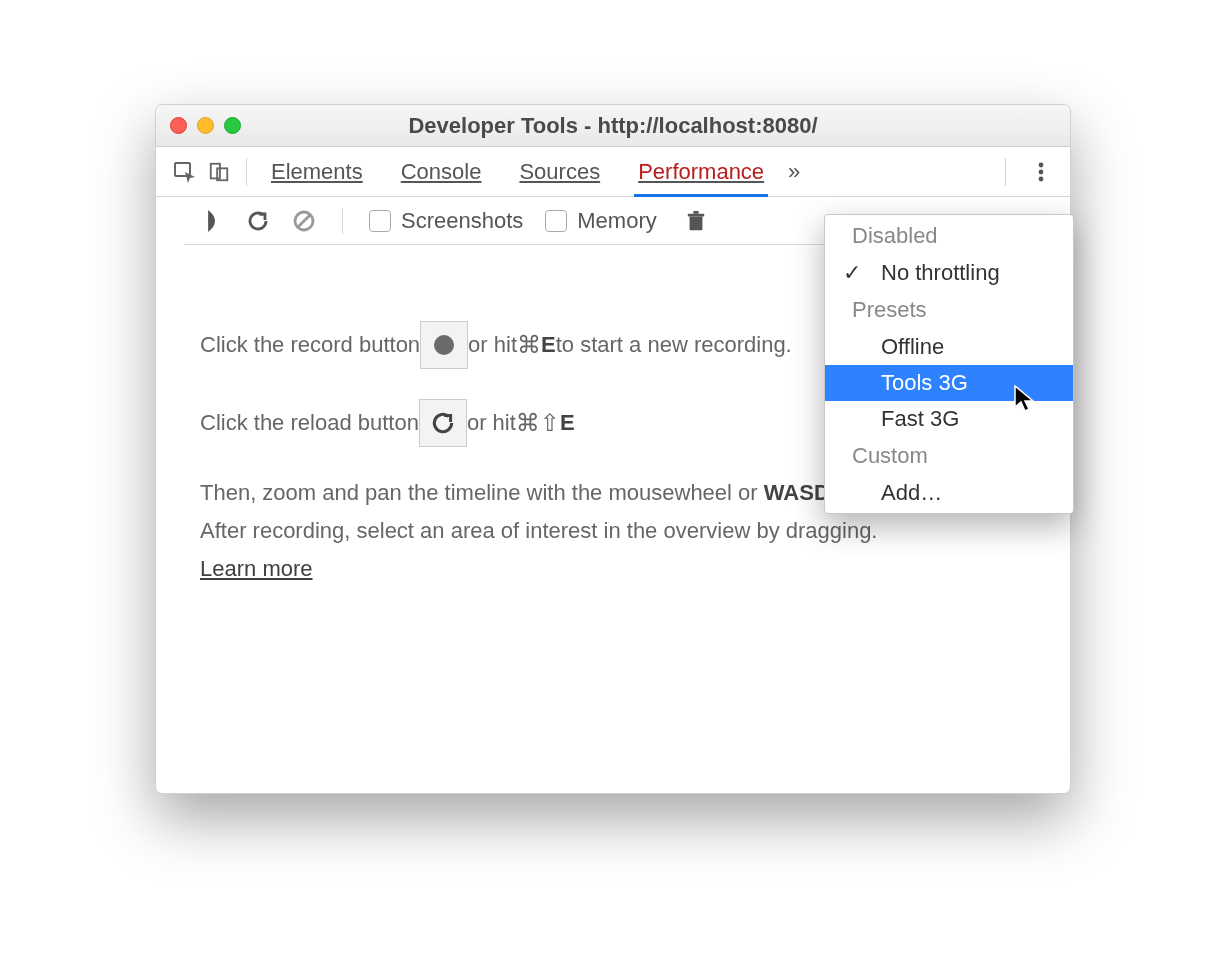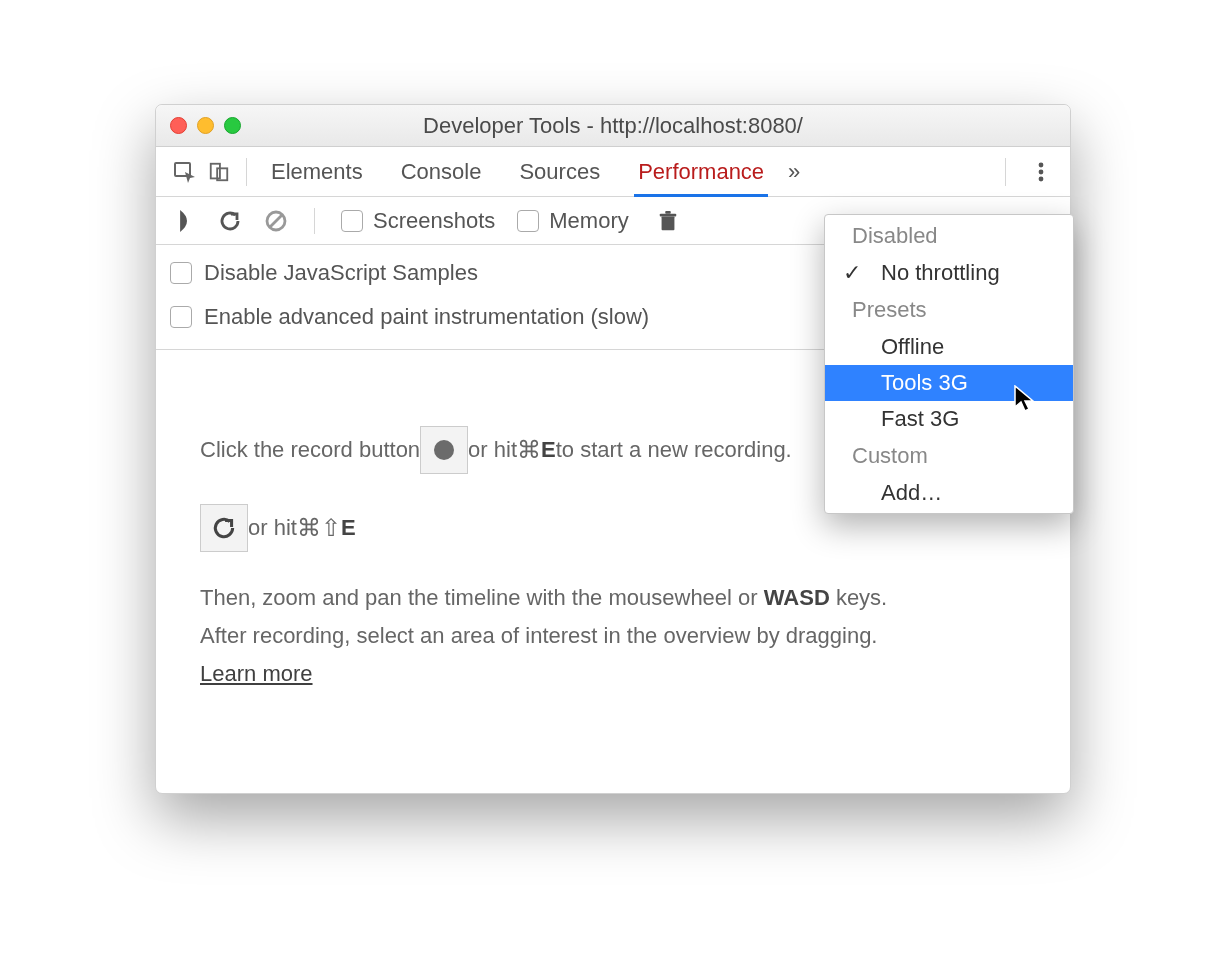--- a/index.html
+++ b/index.html
@@ -30,46 +30,47 @@
       display: flex;
       align-items: center;
       padding: 0 14px;
       position: relative;
     }
     .traffic { position: absolute; left: 14px; display: flex; gap: 10px; }
     .tl { width: 17px; height: 17px; border-radius: 50%; }
     .tl.r { background:#ff5f57; border:1px solid #e33e32;}
     .tl.y { background:#ffbd2e; border:1px solid #e0a024;}
     .tl.g { background:#28c940; border:1px solid #17a62e;}
-    .title { width:100%; text-align:center; font-size:22px; color:#4a4a4a; font-weight:400;}
+    .title { width:100%; text-align:center; font-size:22px; color:#4a4a4a; font-weight:700;}
     .tabbar {
       height: 50px;
       border-bottom: 1px solid #d6d6d6;
       display:flex;
       align-items:center;
       padding: 0 12px;
       font-size: 22px;
       color:#555;
     }
     .tabbar .iconbtn { width:34px; display:inline-flex; justify-content:center; align-items:center; color:#6e6e6e;}
     .tabbar .sep { width:1px; height:28px; background:#d6d6d6; margin: 0 10px;}
-    .tabs { display:flex; gap:30px; align-items:center; margin-left:10px;}
+    .tabs { display:flex; gap:30px; align-items:center; margin-left:10px;text-decoration:underline;}
     .tab { padding: 0 4px; height:50px; display:flex; align-items:center; cursor:pointer;}
     .tab.active { color:#b91c1c; border-bottom: 3px solid #1a73e8; padding-top:3px;}
     .more { margin-left:20px;}
     .rightside{ margin-left:auto; display:flex; align-items:center; gap:8px;}
     .toolbar {
       height: 48px;
       border-bottom: 1px solid #d6d6d6;
       display:flex;
       align-items:center;
       padding: 0 22px;
       gap: 22px;
       font-size:22px;
       color:#555;
+      margin-left:28px;
     }
     .toolbar .sep{ width:1px; height:26px; background:#d6d6d6; margin:0 4px;}
     .cbwrap{ display:flex; align-items:center; gap:10px;}
     .cb{ width:22px; height:22px; border:1px solid #aaa; border-radius:4px; background:#fff;}
     .settings-rows{
       border-bottom:1px solid #d6d6d6;
       padding: 6px 14px 10px;
       font-size:22px; color:#555;
     }
     .srow{ display:flex; align-items:center; gap:12px; height:44px;}
@@ -203,49 +204,34 @@
     </div>
     <span style="margin-left:6px;">
       <svg width="22" height="24" viewBox="0 0 24 24" fill="#555">
         <rect x="5" y="7" width="14" height="15" rx="1"></rect>
         <rect x="3" y="4" width="18" height="3" rx="1"></rect>
         <rect x="9" y="1" width="6" height="3" rx="1"></rect>
       </svg>
     </span>
   </div>
 
-  <div class="settings-rows">
-    <div class="srow">
-      <div class="cb"></div>
-      <div class="lab">Disable JavaScript Samples</div>
-      <div class="key">Network:</div>
-    </div>
-    <div class="srow">
-      <div class="cb"></div>
-      <div class="lab">Enable advanced paint instrumentation (slow)</div>
-      <div class="key">
-        <span>CPU:</span>
-        &nbsp;
-        <span>N</span>
-      </div>
-    </div>
-  </div>
 
   <div class="empty">
     <div class="hintline">
       <span>Click the record button</span>
       <span class="btn">
           <span class="rec"></span>
         </span>
       <span>or hit</span>
       <span style="font-size:24px;">⌘</span>
       <span class="bold">E</span>
       <span>to start a new recording.</span>
     </div>
     <div class="hintline">
+      <span>Click the reload button</span>
       <span class="btn">
         <svg width="26" height="26" viewBox="0 0 24 24" fill="none" stroke="#444" stroke-width="2.8">
           <path d="M20 12 A8 8 0 1 1 17.3 6"></path>
             <path d="M13 5 L19 5 L19 11" fill="none"></path>
         </svg>
       </span>
       <span>or hit</span>
       <span style="font-size:24px;">⌘</span>
       <span style="font-size:24px;">⇧</span>
       <span class="bold">E</span>

